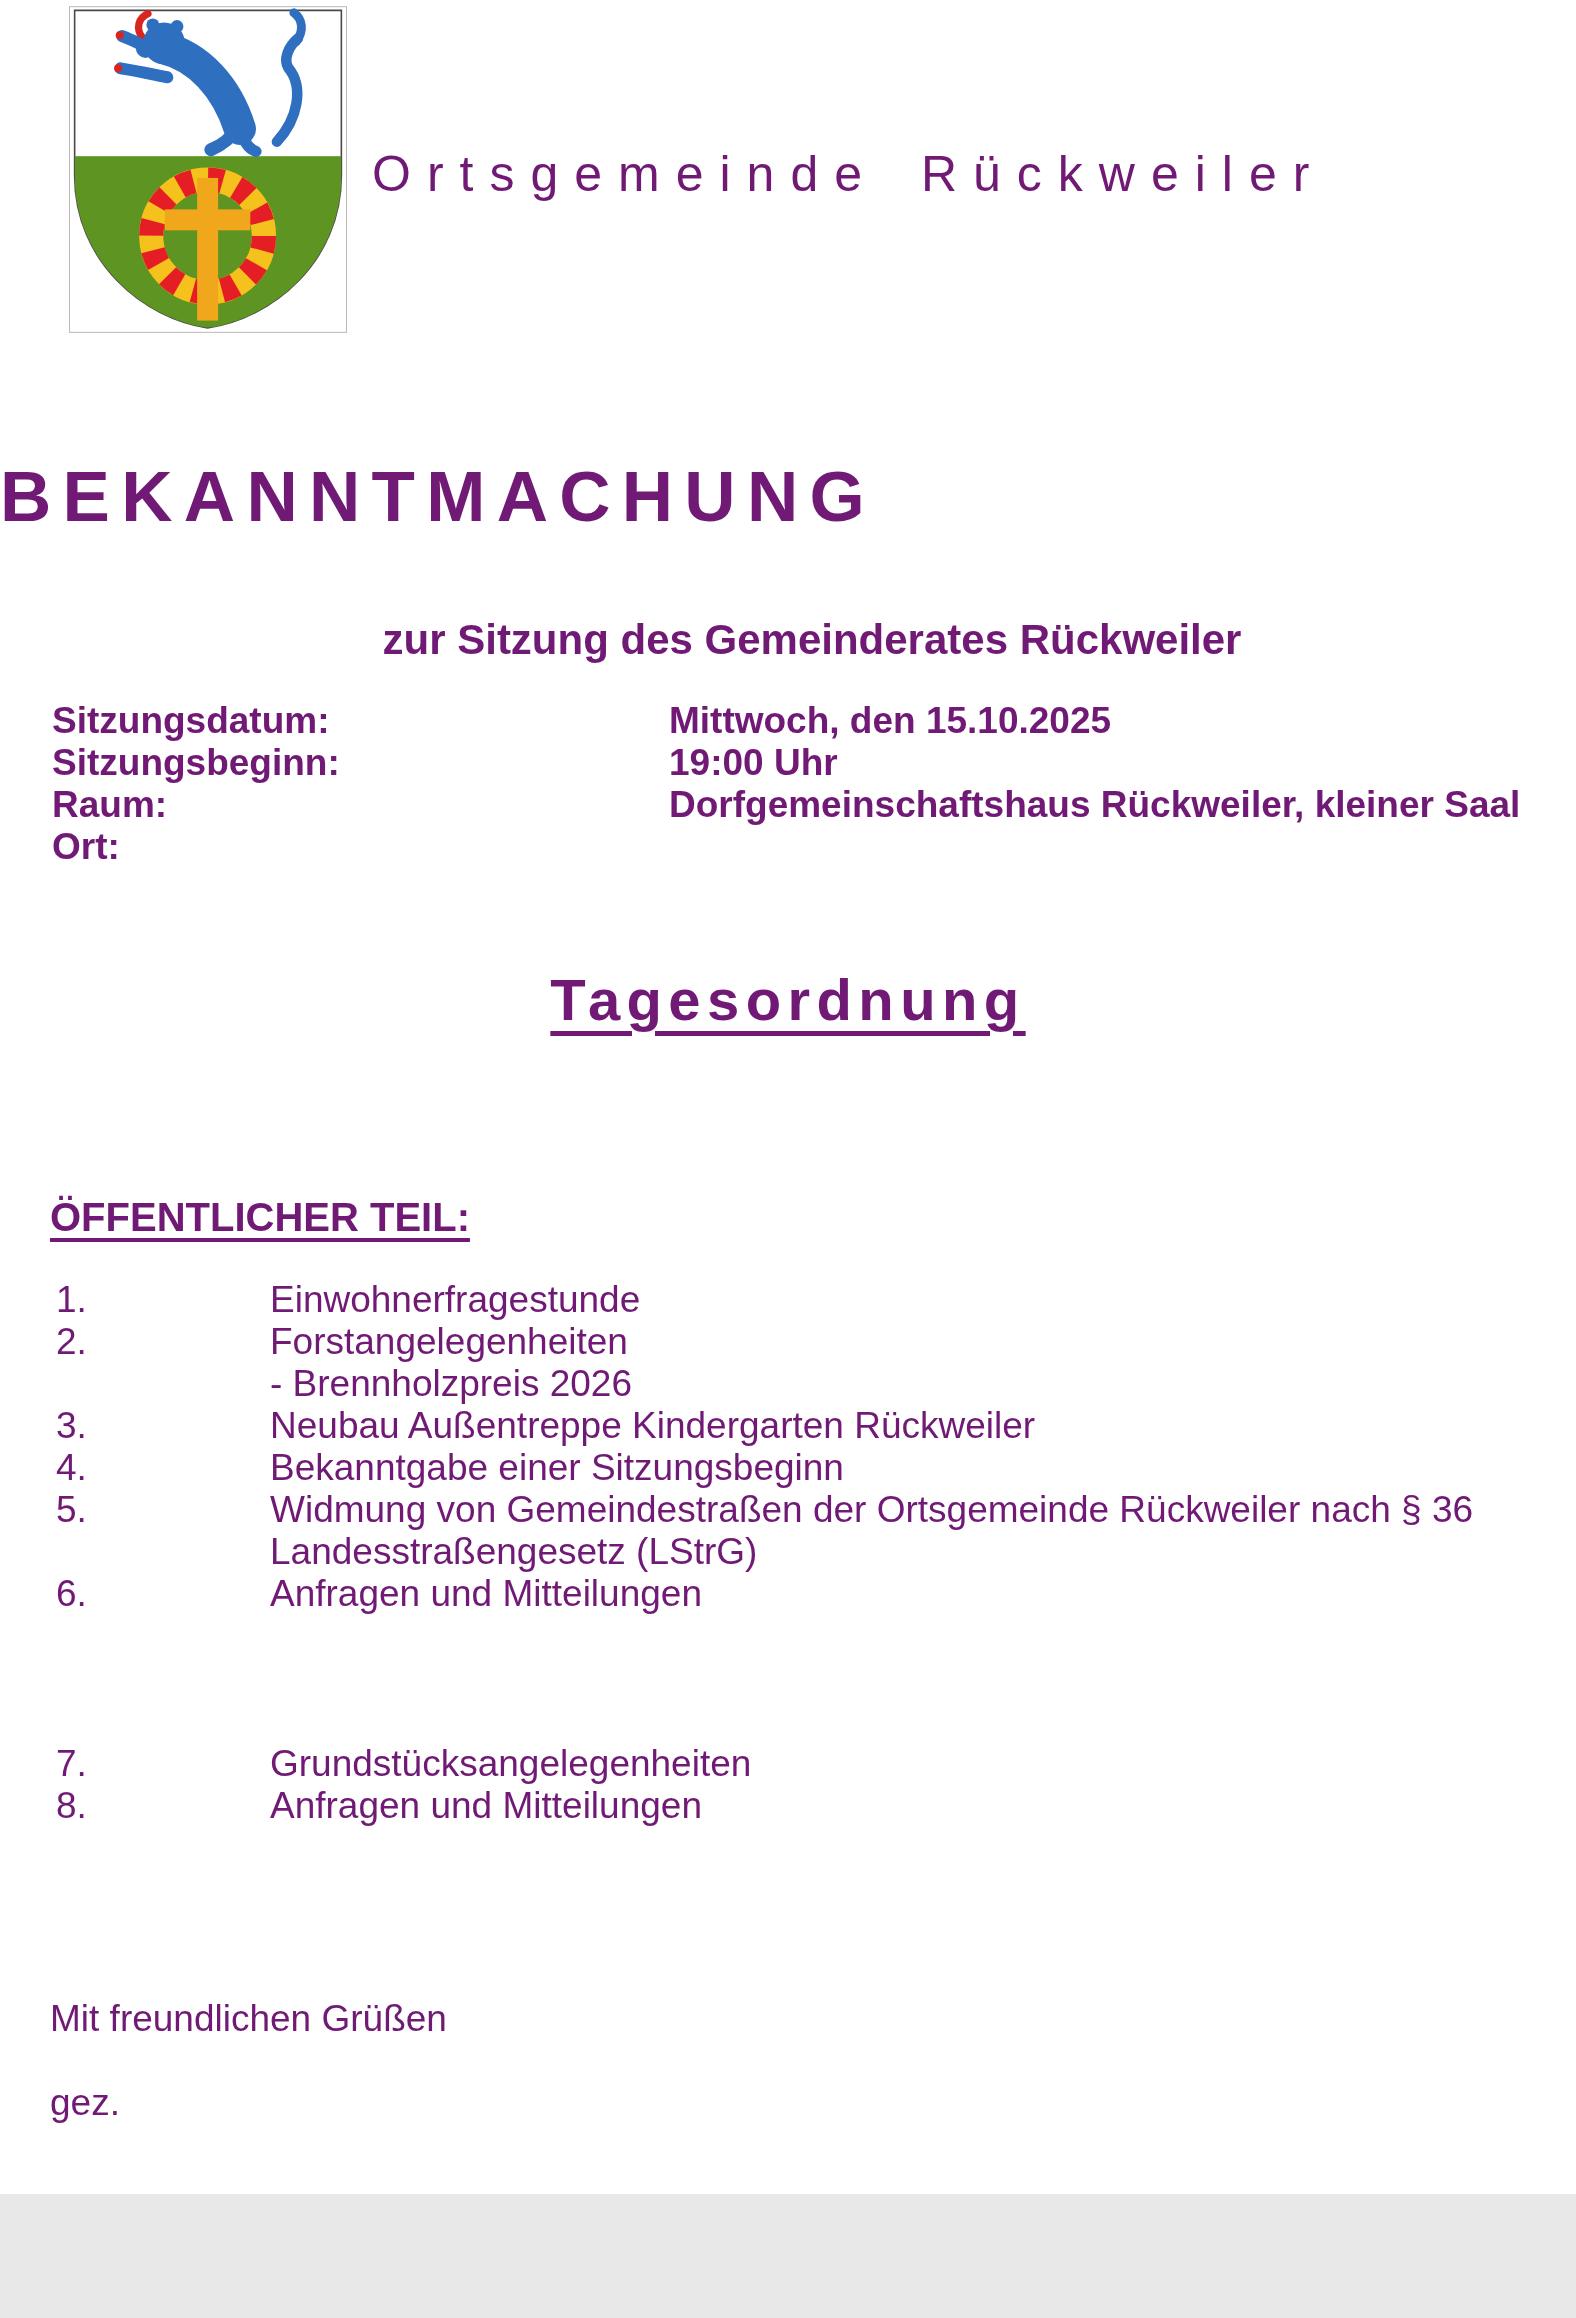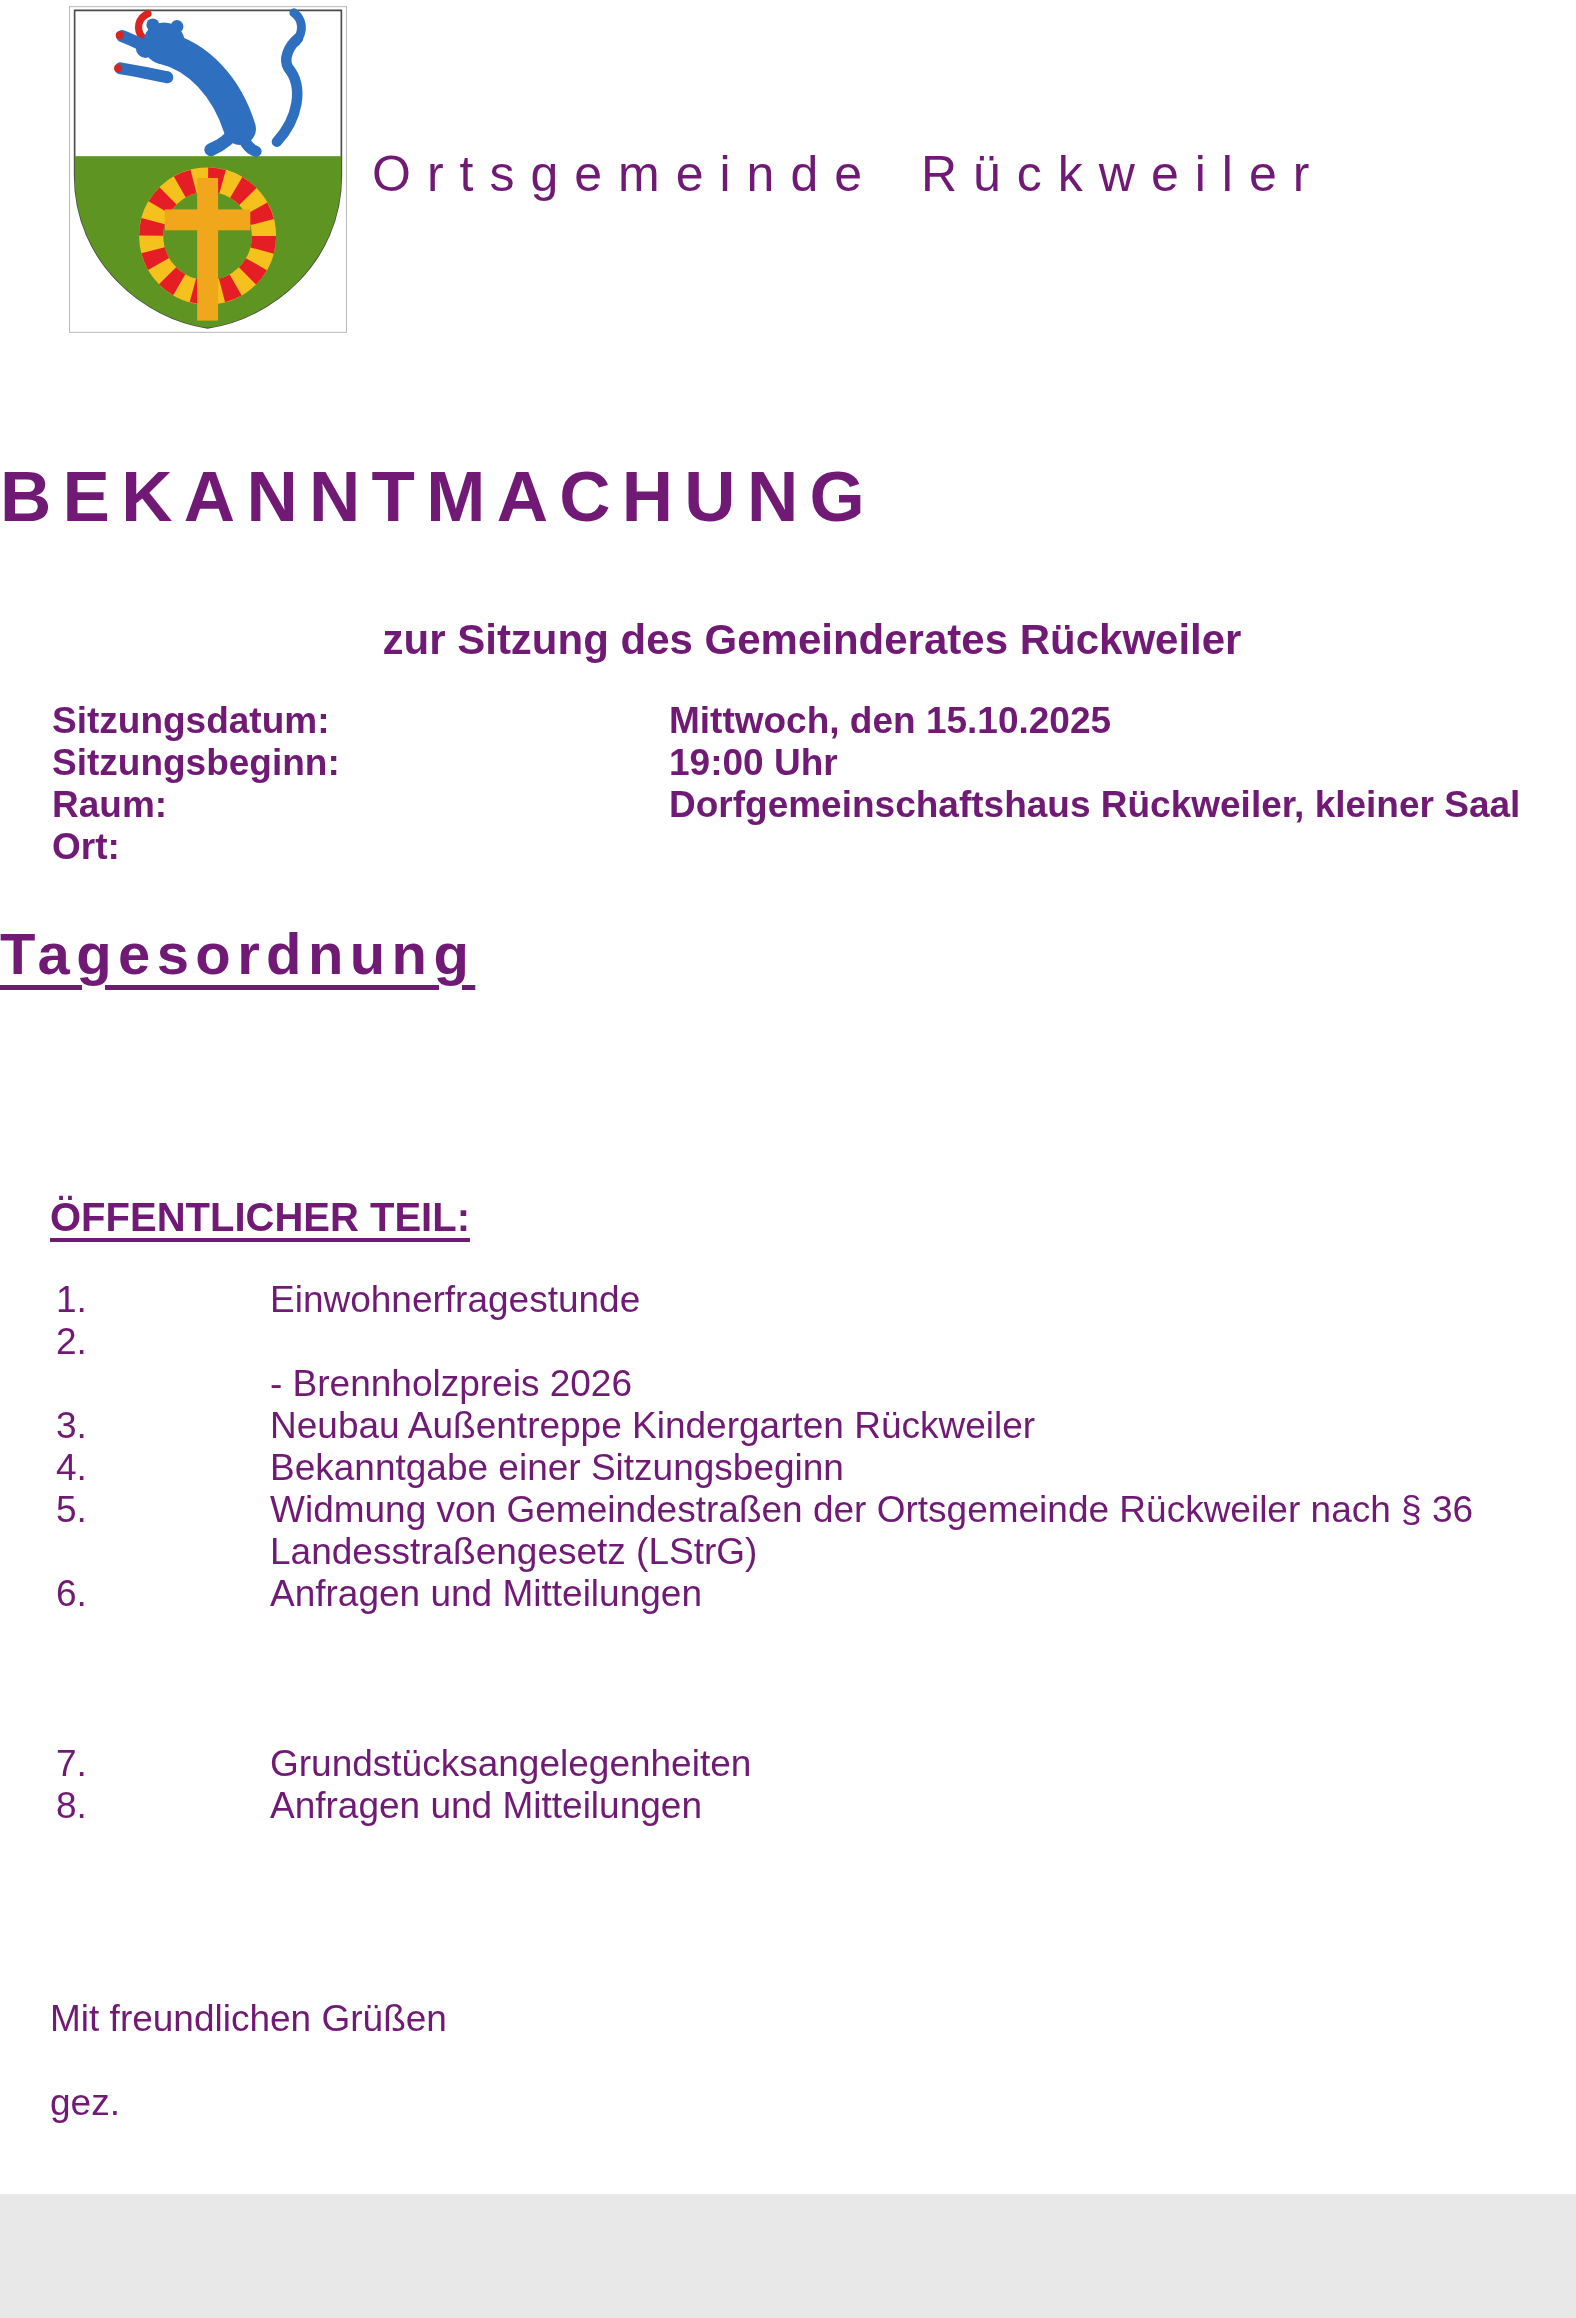--- a/index.html
+++ b/index.html
@@ -33,21 +33,21 @@
   
   .info-block{
     position:absolute;left:52px;top:700px;right:48px;
     font-size:37px;font-weight:700;line-height:42px;
   }
   .info-row{display:flex;gap:40px;}
   .info-label{width:577px;flex:0 0 577px;}
   .info-value{flex:1;white-space:nowrap;}
   
   .agenda-heading-wrap{
-    position:absolute;left:0;top:920px;width:100%;text-align:left;
+    position:absolute;left:0;top:966px;width:100%;text-align:center;
   }
   .agenda-heading{
     display:inline-block;
     font-size:58px;font-weight:700;letter-spacing:6.4px;white-space:nowrap;
     text-decoration:underline;text-decoration-thickness:4.8px;text-underline-offset:10.5px;
   }
   .section-heading{
     position:absolute;left:50px;
     font-size:40px;font-weight:700;white-space:nowrap;
     text-decoration:underline;text-decoration-thickness:4px;text-underline-offset:7.3px;
@@ -156,20 +156,21 @@
 
   <div class="section-heading public">ÖFFENTLICHER TEIL:</div>
 
   <div class="agenda-list public">
     <div class="agenda-row">
       <span class="agenda-num">1.</span>
       <span class="agenda-text">Einwohnerfragestunde</span>
     </div>
     <div class="agenda-row">
       <span class="agenda-num">2.</span>
+      <span class="agenda-text">Forstangelegenheiten</span>
     </div>
     <div class="agenda-row">
       <span class="agenda-num"></span>
       <span class="agenda-text">- Brennholzpreis 2026</span>
     </div>
     <div class="agenda-row">
       <span class="agenda-num">3.</span>
       <span class="agenda-text">Neubau Außentreppe Kindergarten Rückweiler</span>
     </div>
     <div class="agenda-row">

